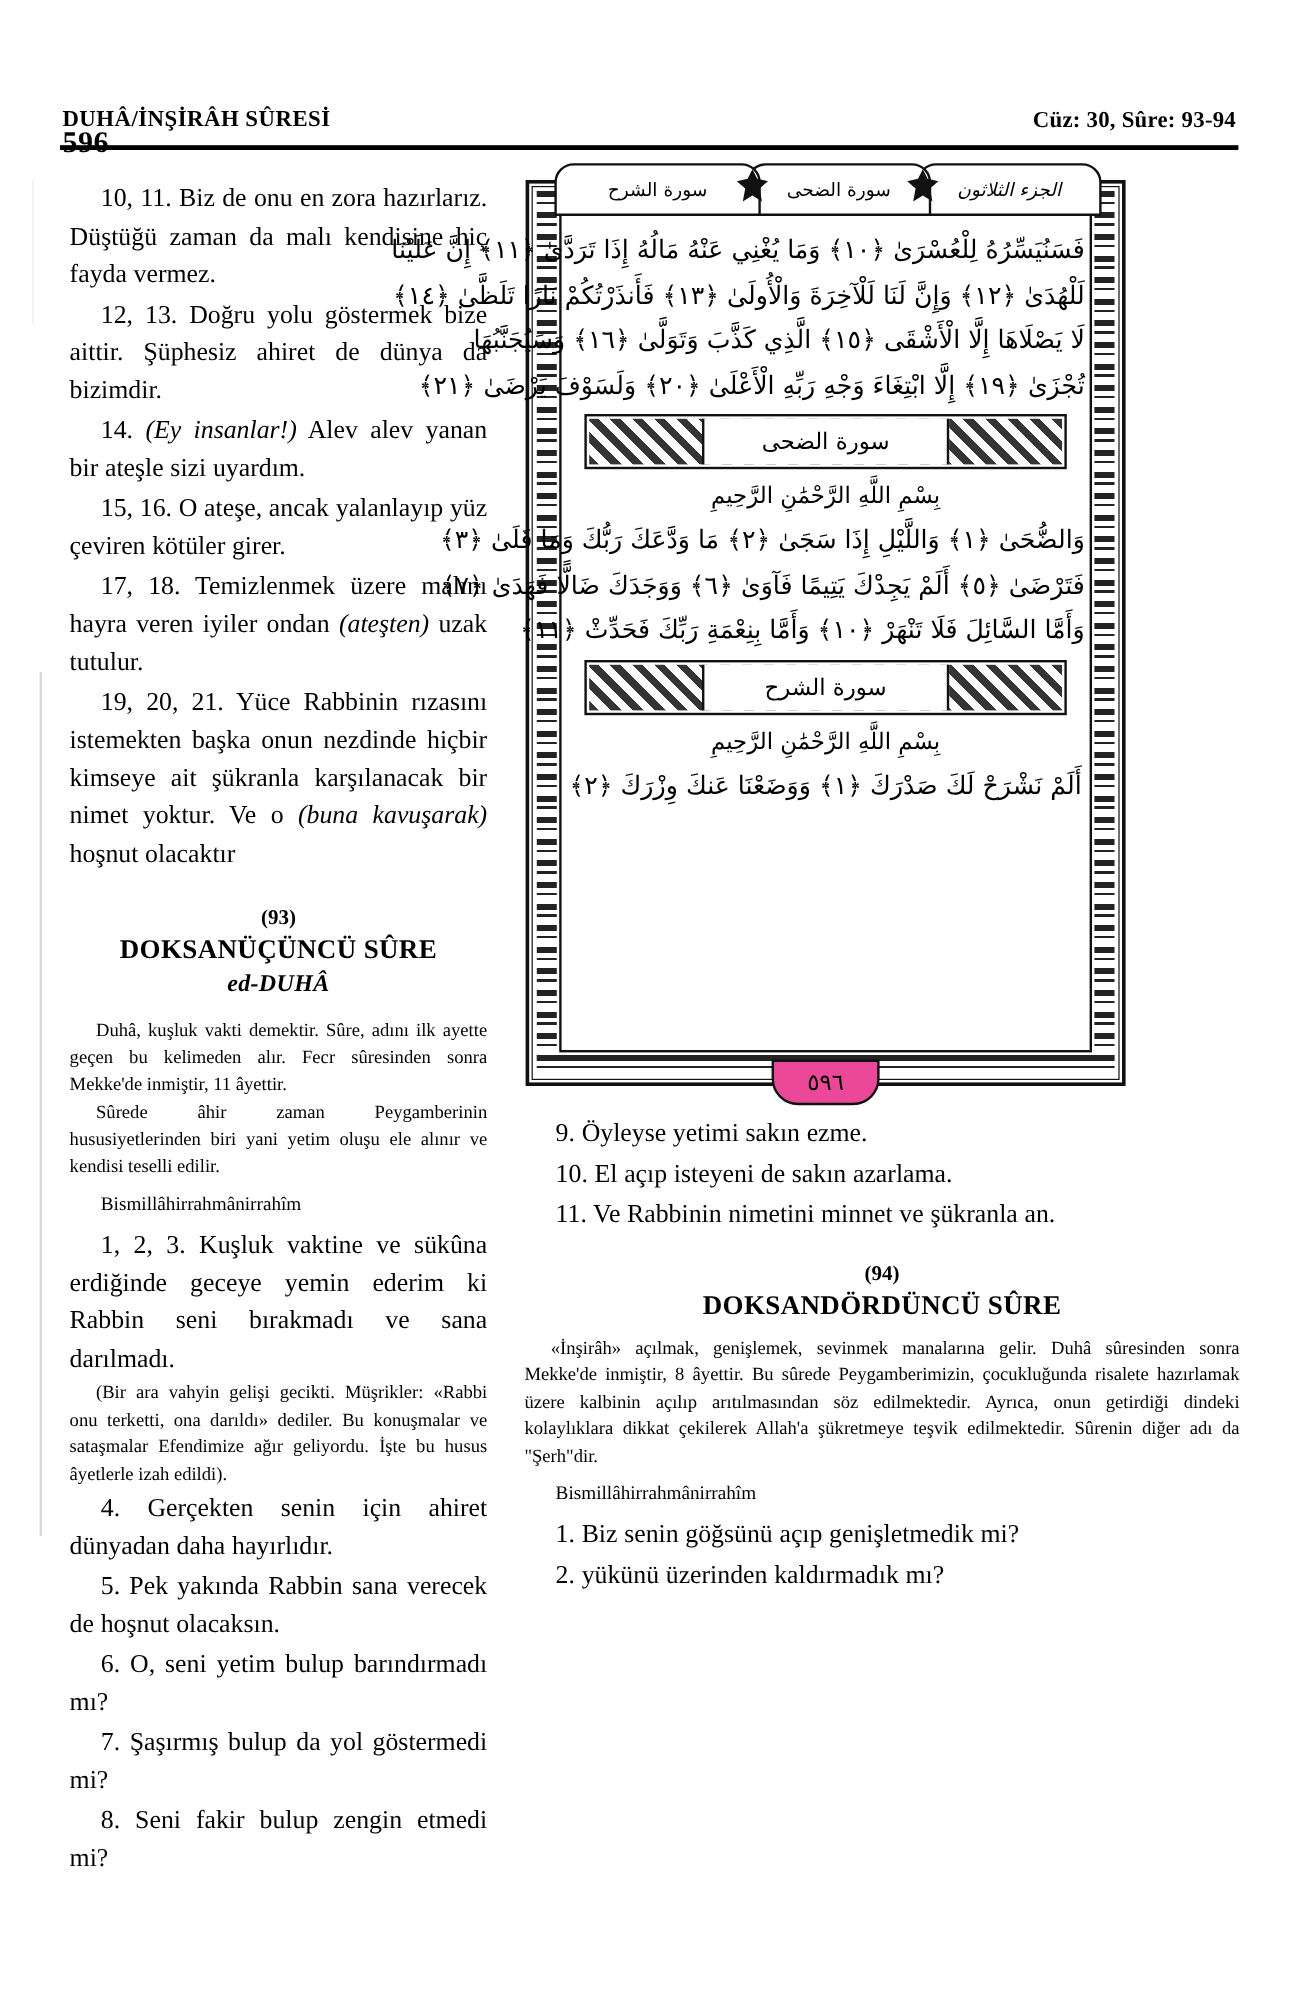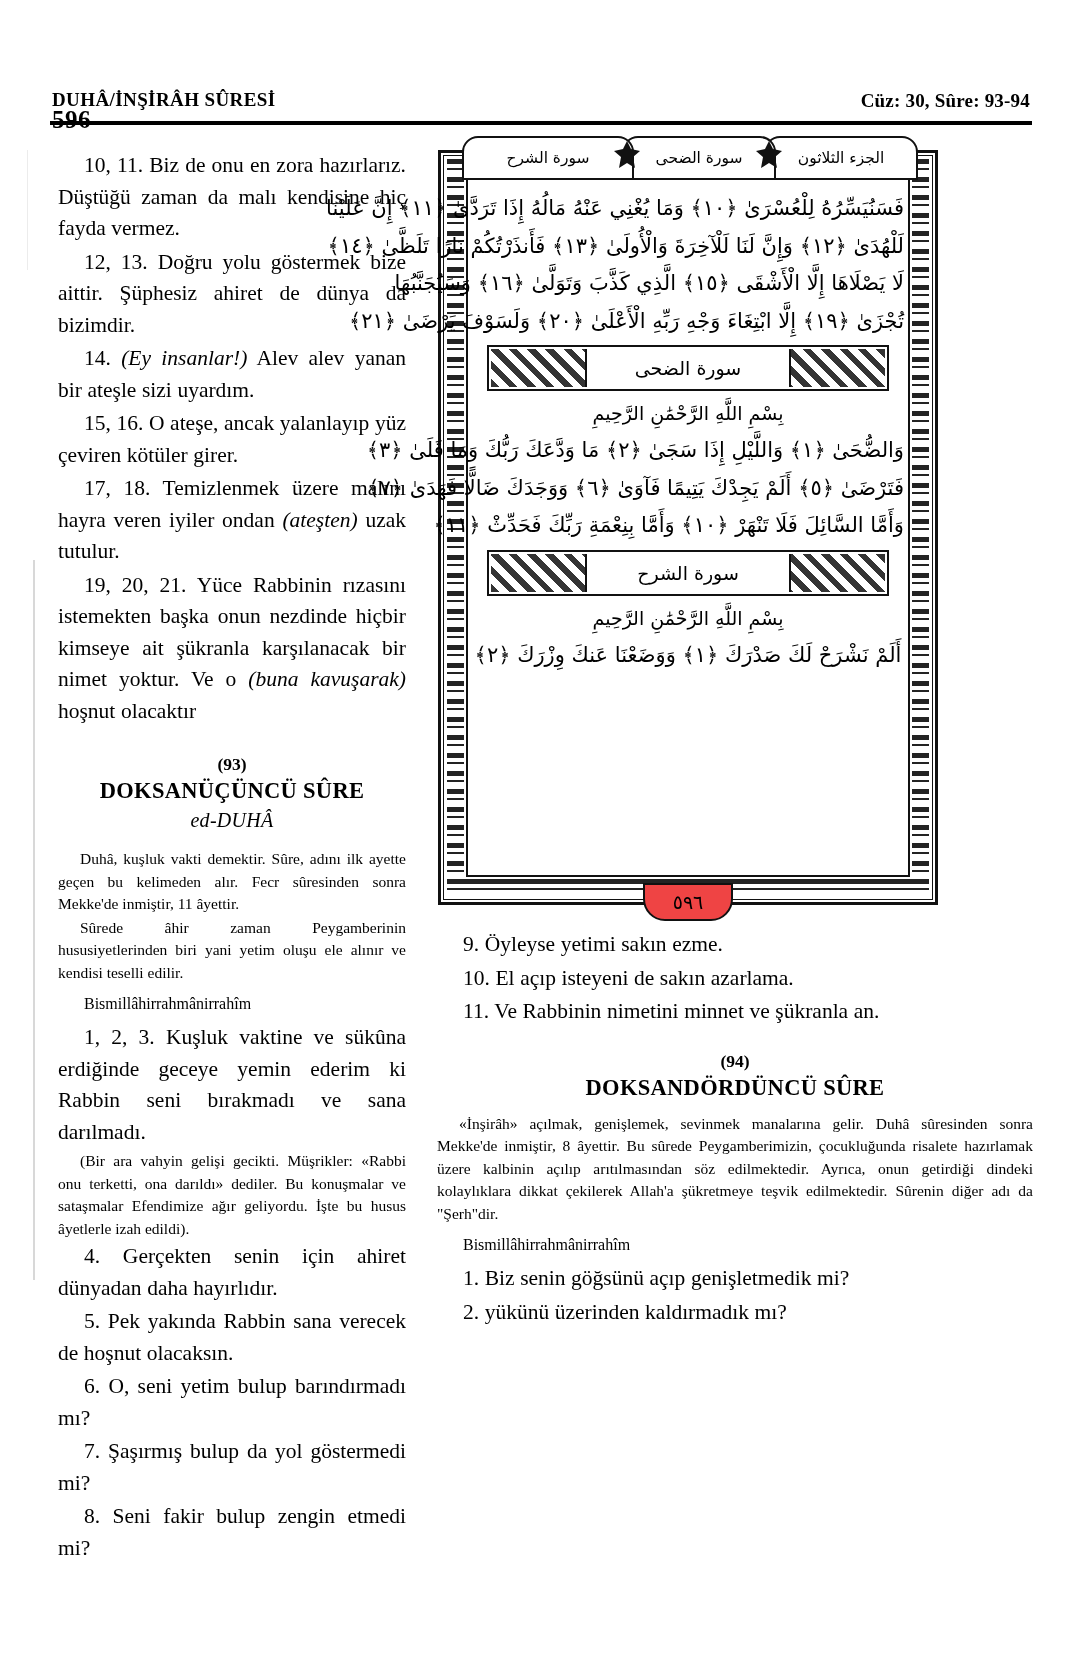--- a/index.html
+++ b/index.html
@@ -138,21 +138,21 @@
     line-height: 23px;
   }
   .surah-head .sname {
     font-size: 22.5px;
     font-weight: bold;
     line-height: 30px;
     letter-spacing: 0.3px;
   }
   .surah-head .sarabicname {
     font-size: 20px;
-    font-weight: normal;
+    font-weight: bold;
     font-style: italic;
     line-height: 28px;
     letter-spacing: 0.3px;
   }
   .surah-head.tight { margin: 22px 0 10px 0; }
 
   
   .quran-panel {
     position: relative;
     width: 500px;
@@ -285,21 +285,21 @@
     bottom: -12px;
     height: 34px;
     display: flex;
     justify-content: center;
     z-index: 6;
     pointer-events: none;
   }
   .qp-botcart .medallion {
     width: 86px;
     height: 34px;
-    background: #ef4444;
+    background: #ec4899;
     border: 2.5px solid #111;
     border-radius: 0 0 22px 22px;
     display: flex;
     align-items: center;
     justify-content: center;
     font-family: "DejaVu Sans", sans-serif;
     font-size: 19px;
     letter-spacing: 1px;
   }
 
@@ -313,21 +313,21 @@
     align-items: center;
     justify-content: center;
     font-family: "DejaVu Sans", sans-serif;
     font-size: 15.5px;
     direction: rtl;
     overflow: hidden;
     white-space: nowrap;
   }
   .cart-seg.s1 { left: 0px;   width: 168px; }
   .cart-seg.s2 { left: 160px; width: 150px; }
-  .cart-seg.s3 { left: 302px; width: 150px; }
+  .cart-seg.s3 { left: 302px; width: 150px; font-style: italic; }
 
   .qp-rosette {
     position: absolute;
     top: 4px;
     width: 30px;
     height: 30px;
     z-index: 7;
   }
   .qp-rosette.r1 { left: 150px; }
   .qp-rosette.r2 { left: 292px; }

